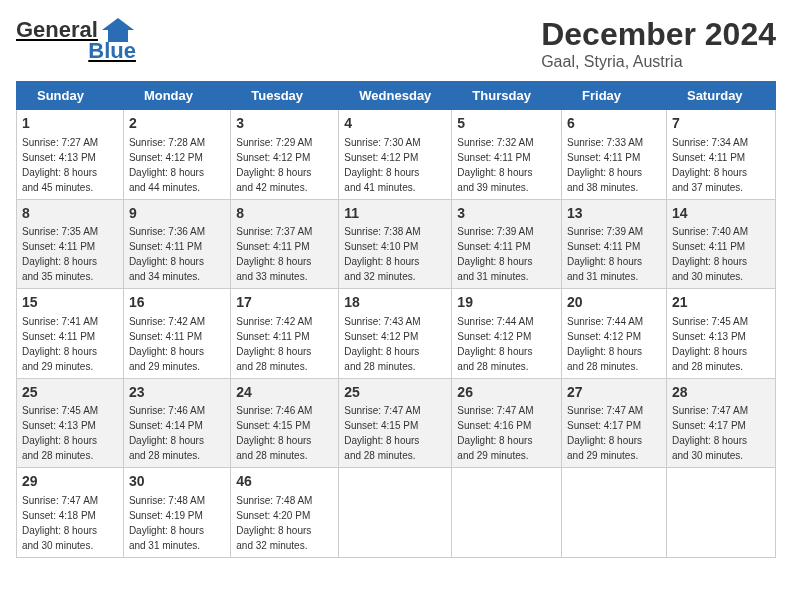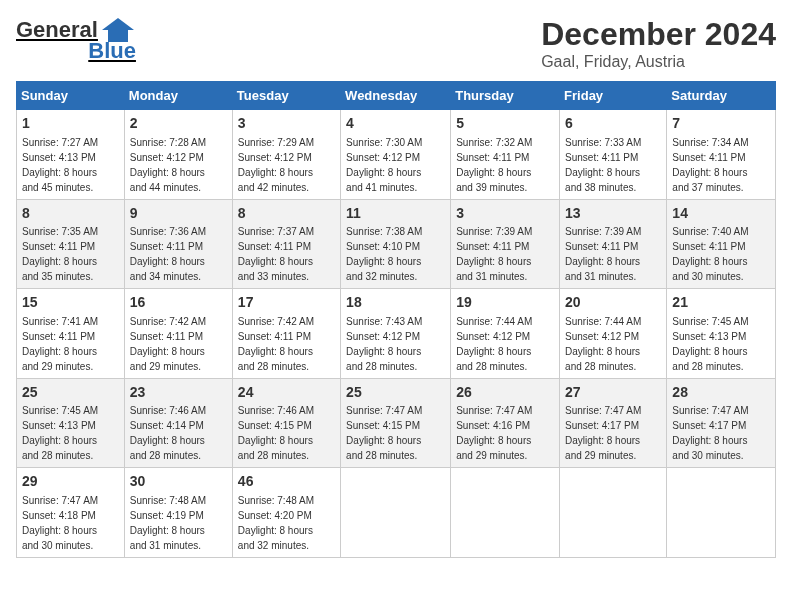--- a/index.html
+++ b/index.html
@@ -34,21 +34,21 @@
       color: #555;
     }
     table {
       width: 100%;
       border-collapse: collapse;
       font-size: 10.5px;
     }
     thead tr th {
       background: #2a6db5;
       color: #fff;
-      padding: 6px 4px;
+      padding: 6px 20px;
       text-align: left;
       font-size: 13px;
       font-weight: bold;
       border: 1px solid #2a6db5;
     }
     tbody tr td {
       vertical-align: top;
       padding: 4px 5px;
       border: 1px solid #ccc;
       width: 113px;
@@ -78,21 +78,21 @@
     <div style="display:flex;align-items:center;gap:2px;">
       <span style="font-size:22px;font-weight:bold;color:#333;">General</span>
       <svg width="36" height="28" viewBox="0 0 36 28">
         <polygon points="18,2 34,14 28,14 28,26 8,26 8,14 2,14" fill="#2a6db5"></polygon>
       </svg>
     </div>
     <span style="font-size:22px;font-weight:bold;color:#2a6db5;margin-top:-6px;margin-left:4px;">Blue</span>
   </div>
   <div class="title-block">
     <h1>December 2024</h1>
-    <h2>Gaal, Friday, Austria</h2>
+    <h2>Gaal, Styria, Austria</h2>
   </div>
 </div>
 
 <table>
   <thead>
     <tr id="header-row">
         <th>Sunday</th>
         <th>Monday</th>
         <th>Tuesday</th>
         <th>Wednesday</th>

